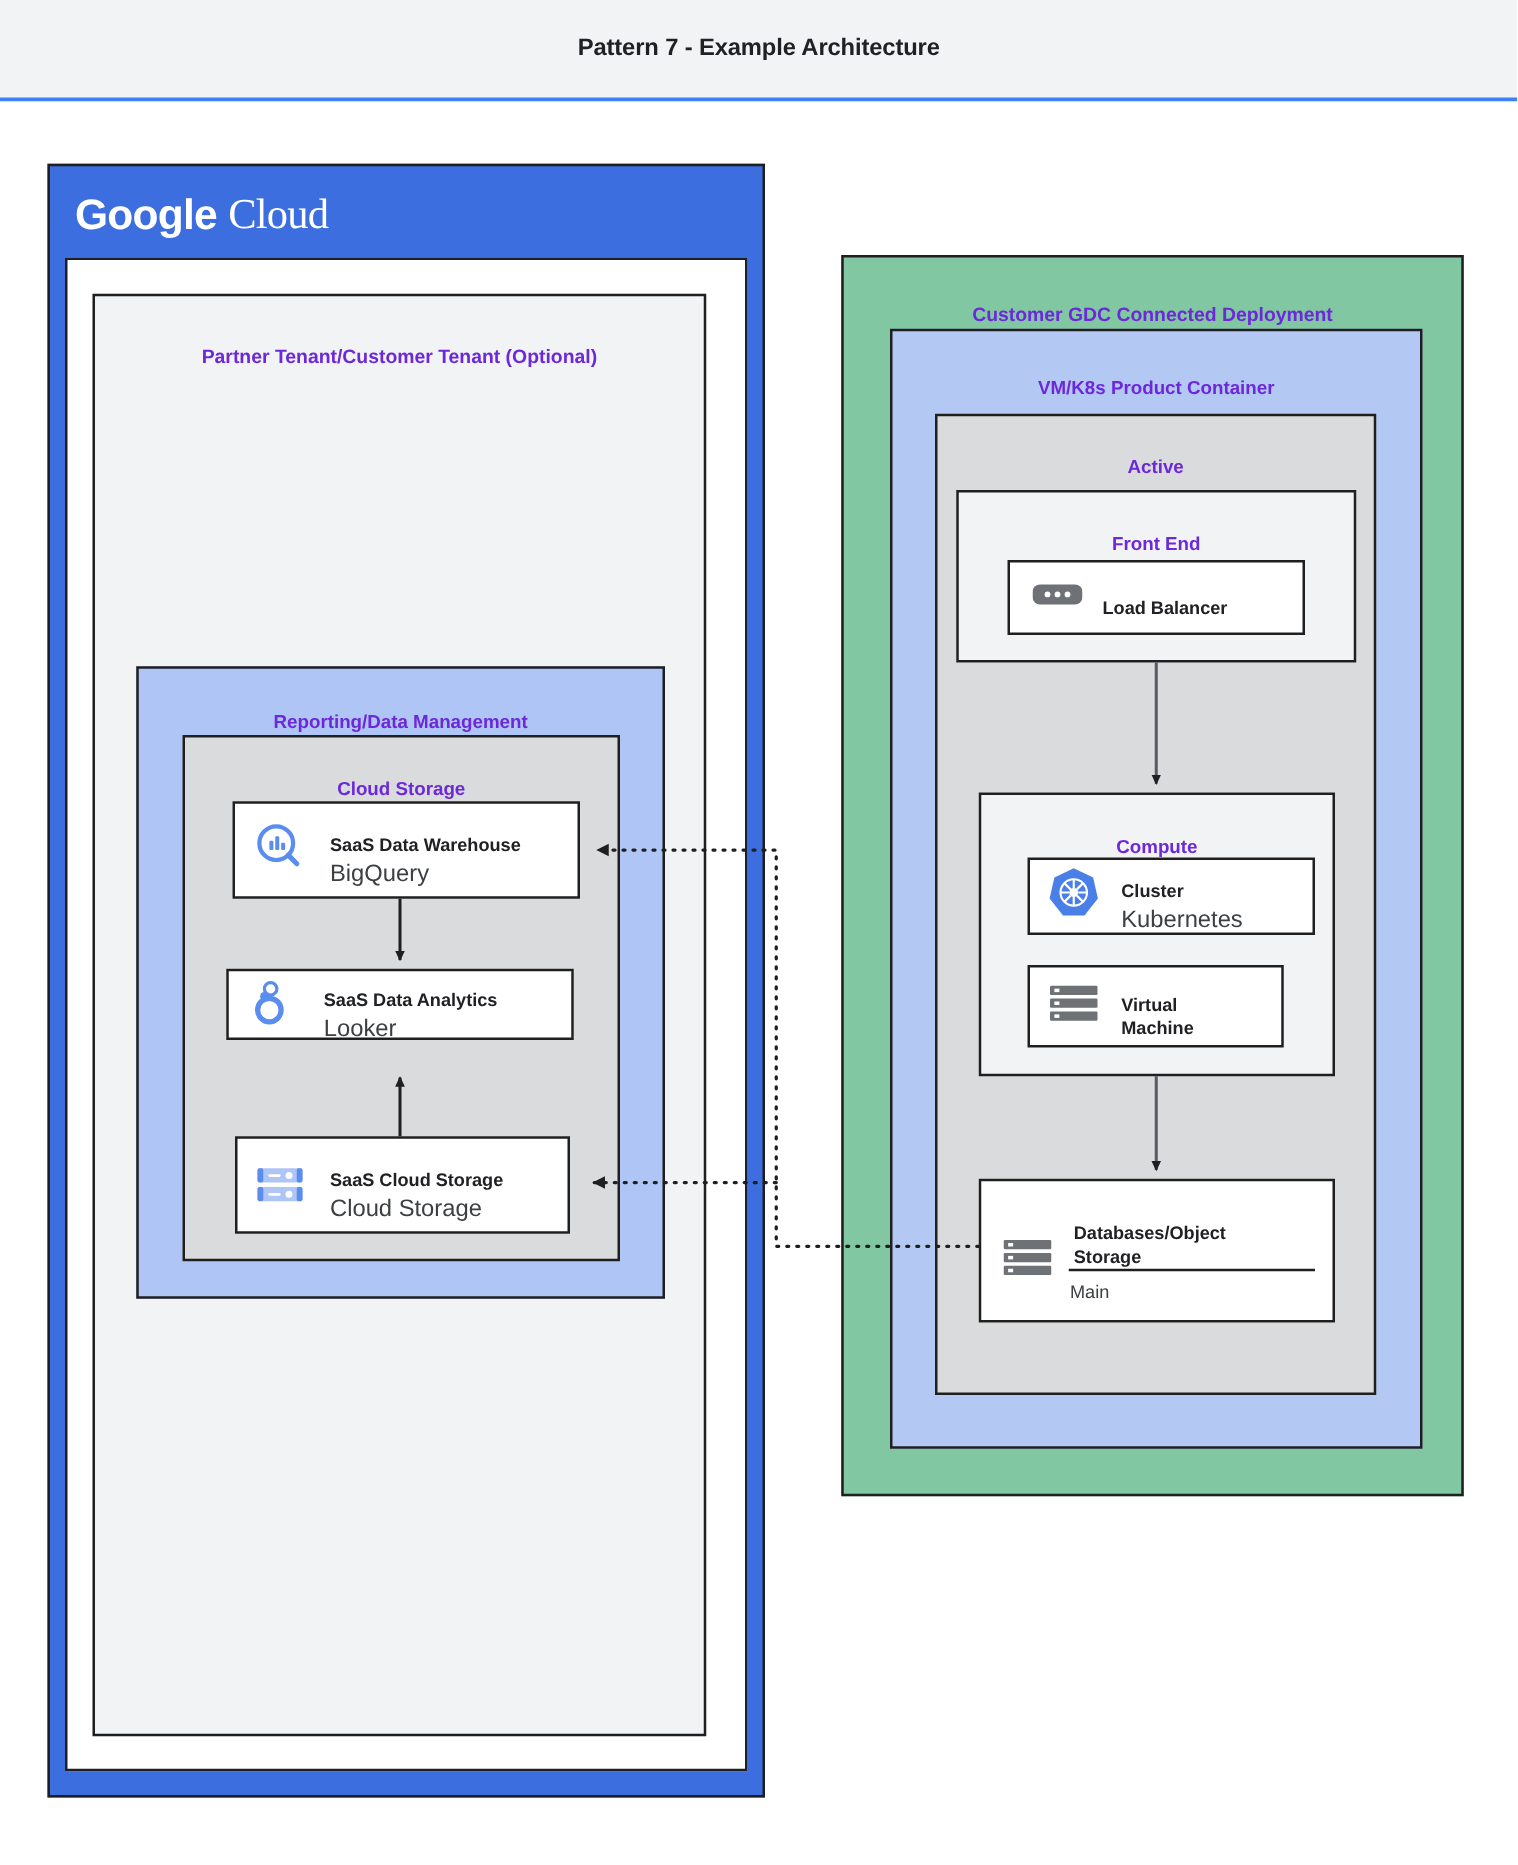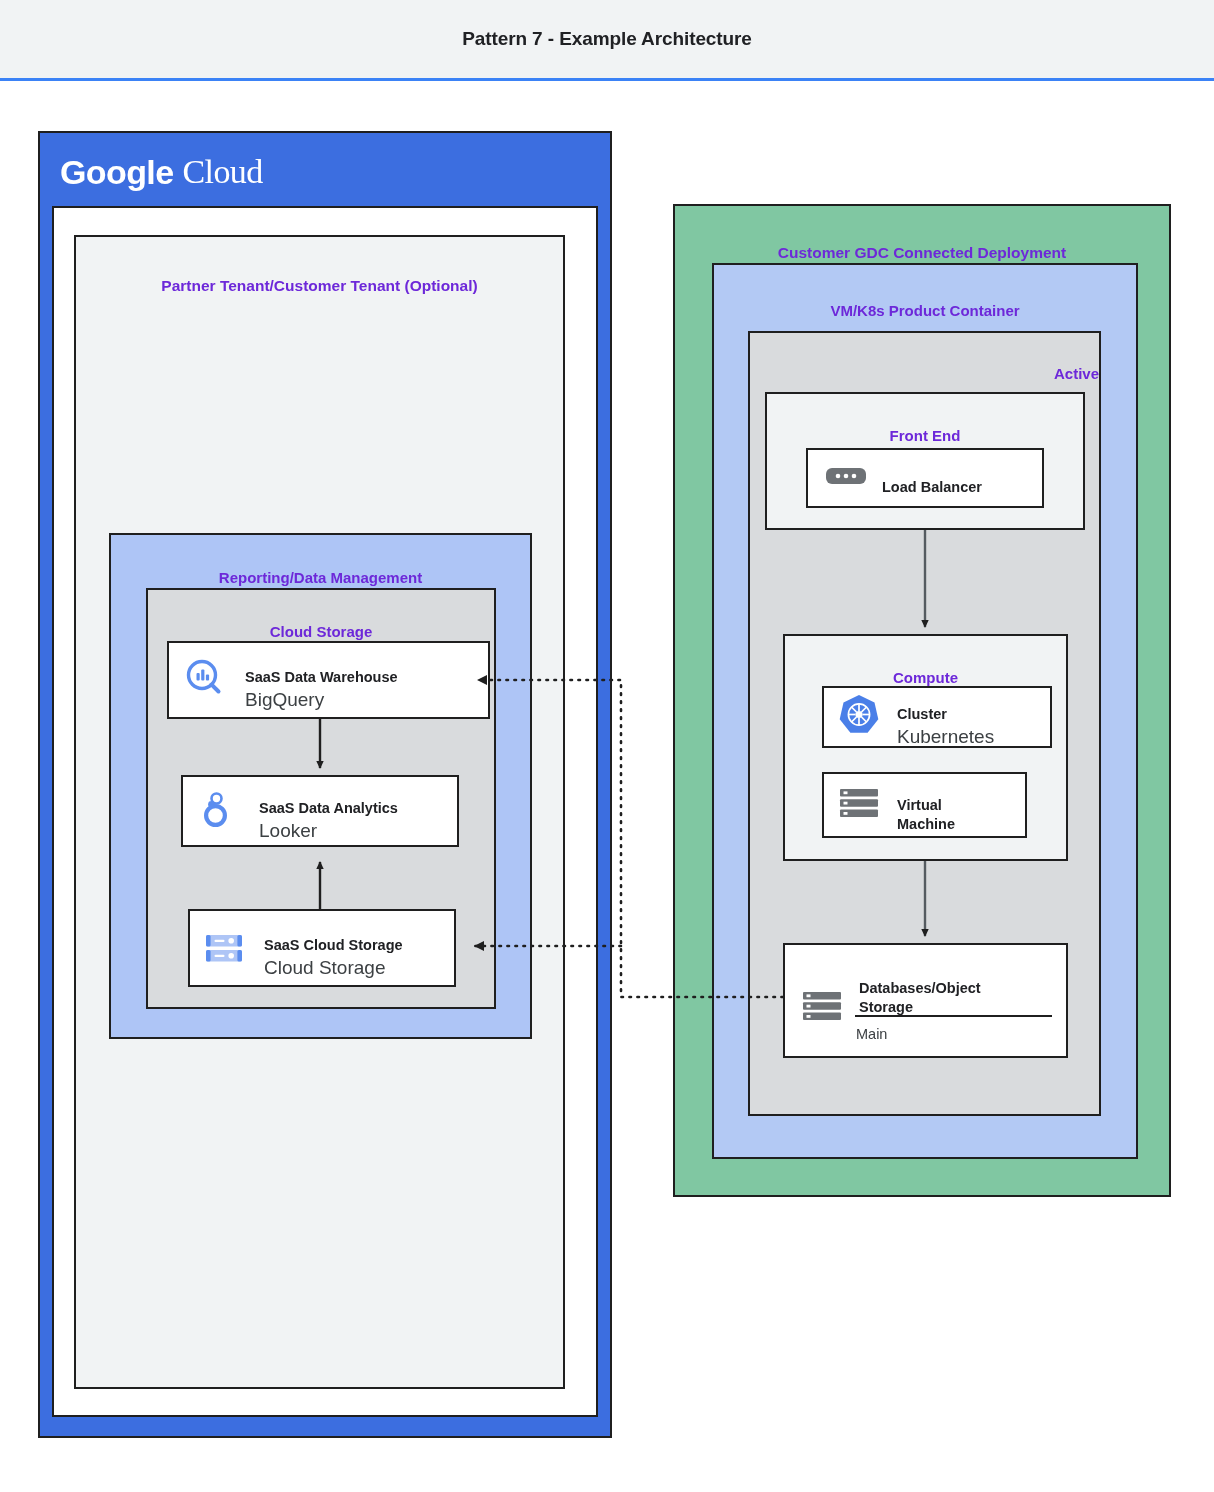--- a/index.html
+++ b/index.html
@@ -161,37 +161,37 @@
   </div>
 
   <div class="box reporting" style="left:109px; top:533px; width:423px; height:506px;">
     <div class="box-title" style="top:18px; font-size:15px;">Reporting/Data Management</div>
   </div>
 
   <div class="box cloudstore" style="left:146px; top:588px; width:350px; height:421px;">
     <div class="box-title" style="top:17px; font-size:15px;">Cloud Storage</div>
   </div>
 
-  <div class="node" style="left:167px; top:641px; width:323px; height:78px;">
+  <div class="node" style="left:186px; top:641px; width:278px; height:78px;">
     <span class="node-icon" style="left:14px;">
       <svg width="44" height="44" viewBox="0 0 44 44">
         <circle cx="19" cy="19" r="13.5" fill="none" stroke="#5b8def" stroke-width="3.4"></circle>
         <rect x="13.5" y="17" width="3.2" height="7.5" rx="1" fill="#5b8def"></rect>
         <rect x="18.2" y="13.5" width="3.2" height="11" rx="1" fill="#5b8def"></rect>
         <rect x="22.9" y="18.6" width="3.2" height="5.9" rx="1" fill="#5b8def"></rect>
         <line x1="28.6" y1="28.6" x2="35.5" y2="35.5" stroke="#5b8def" stroke-width="4" stroke-linecap="round"></line>
       </svg>
     </span>
     <span class="node-text" style="left:76px;">
       <span class="node-title">SaaS Data Warehouse</span><br>
       <span class="node-sub">BigQuery</span>
     </span>
   </div>
 
-  <div class="node" style="left:181px; top:775px; width:278px; height:72px;">
+  <div class="node" style="left:181px; top:775px; width:278px; height:57px;">
     <span class="node-icon" style="left:14px;">
       <svg width="44" height="44" viewBox="0 0 44 44">
         <circle cx="19.5" cy="11.5" r="5" fill="none" stroke="#5b8def" stroke-width="2.6"></circle>
         <circle cx="14.5" cy="17.5" r="3.4" fill="#5b8def"></circle>
         <circle cx="18.5" cy="28.5" r="9.4" fill="none" stroke="#5b8def" stroke-width="4.2"></circle>
       </svg>
     </span>
     <span class="node-text" style="left:76px;">
       <span class="node-title">SaaS Data Analytics</span><br>
       <span class="node-sub">Looker</span>
@@ -225,21 +225,21 @@
 
   <div class="box gdc-outer" style="left:673px; top:204px; width:498px; height:993px;">
     <div class="box-title" style="top:22px; font-size:15.5px;">Customer GDC Connected Deployment</div>
   </div>
 
   <div class="box gdc-product" style="left:712px; top:263px; width:426px; height:896px;">
     <div class="box-title" style="top:21px; font-size:15px;">VM/K8s Product Container</div>
   </div>
 
   <div class="box gdc-active" style="left:748px; top:331px; width:353px; height:785px;">
-    <div class="box-title" style="top:16px; font-size:15px;text-align:right;">Active</div>
+    <div class="box-title" style="top:16px; font-size:15px;">Active</div>
   </div>
 
   <div class="box gdc-front" style="left:765px; top:392px; width:320px; height:138px;">
     <div class="box-title" style="top:17px; font-size:15px;">Front End</div>
   </div>
 
   <div class="node" style="left:806px; top:448px; width:238px; height:60px;">
     <span class="node-icon" style="left:18px;">
       <svg width="40" height="22" viewBox="0 0 40 22">
         <rect x="0" y="3" width="40" height="16" rx="6" fill="#6e7276"></rect>

